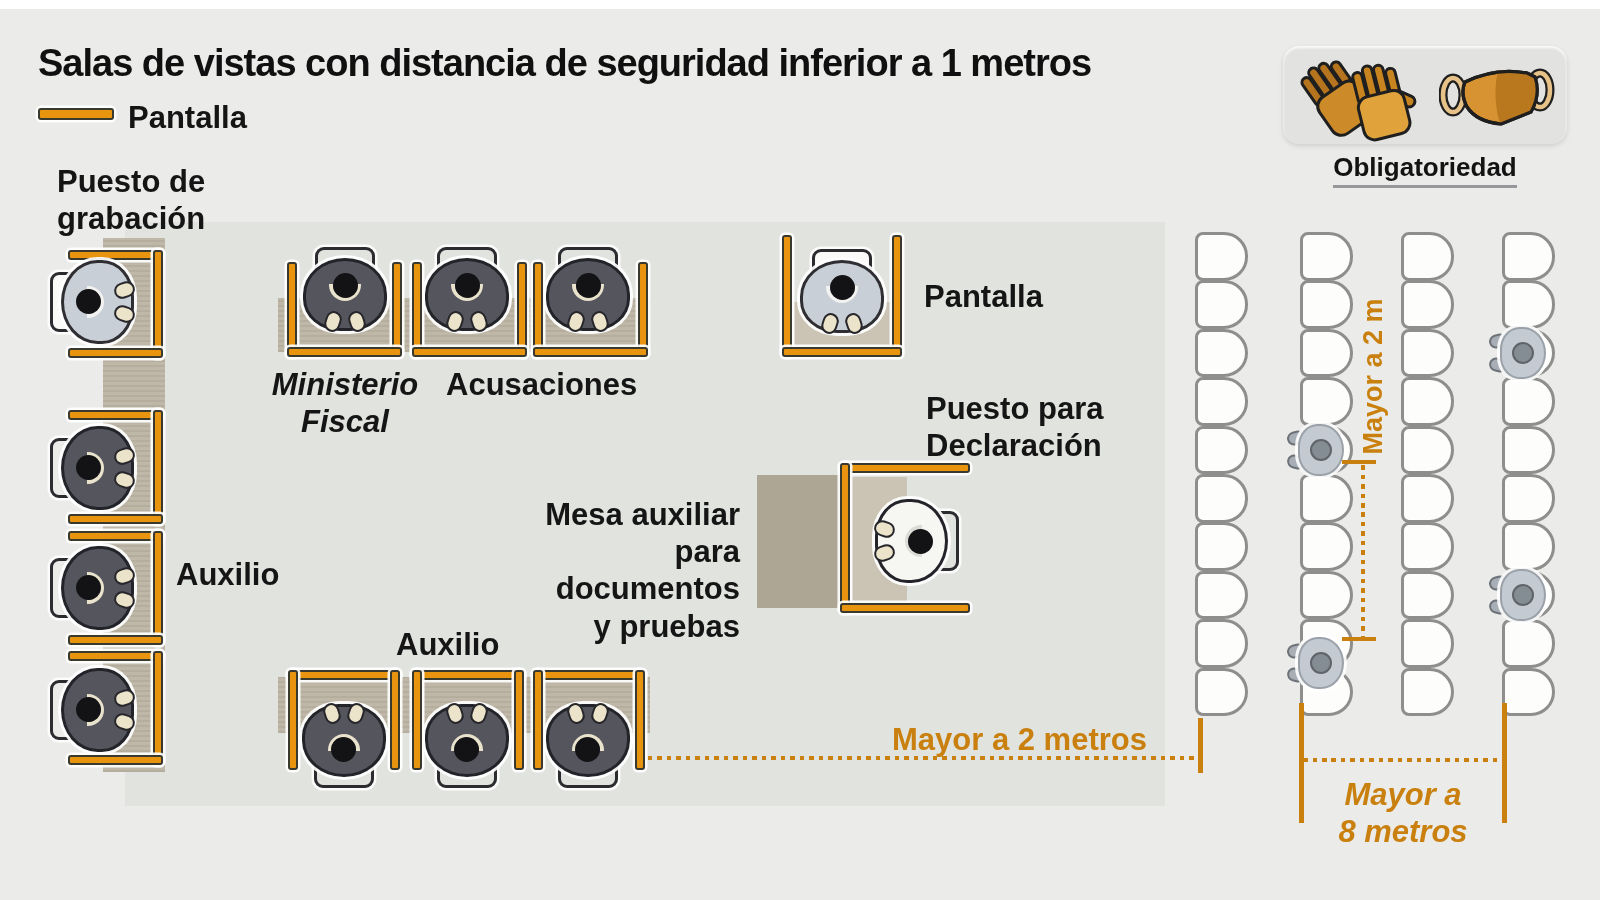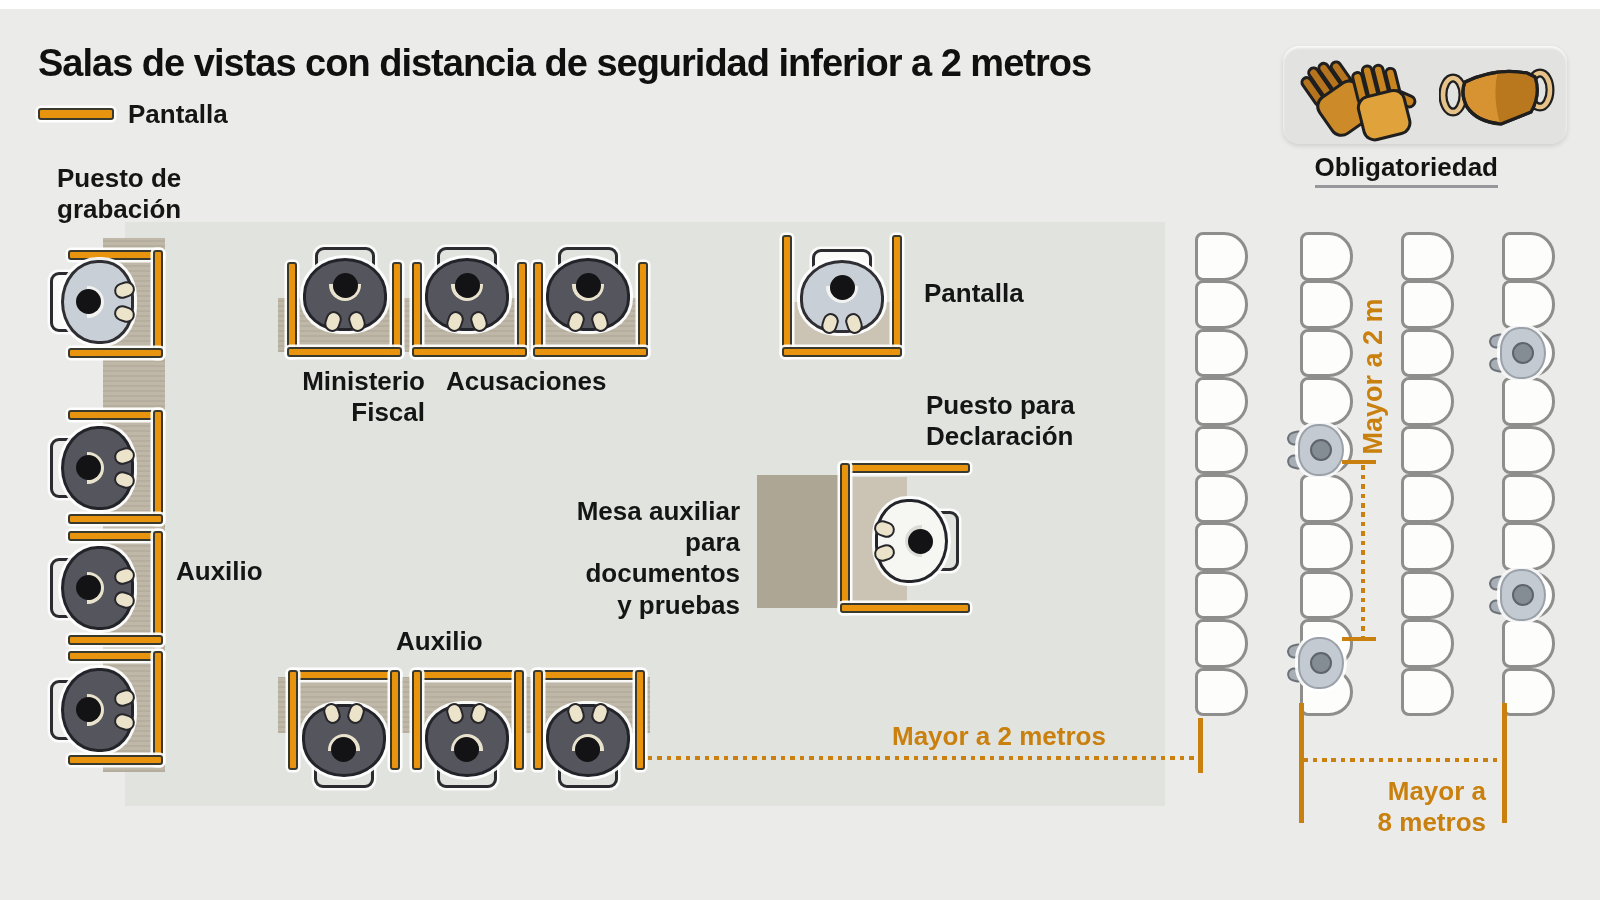--- a/index.html
+++ b/index.html
@@ -19,23 +19,23 @@
        box-shadow:0 0 0 2.5px rgba(255,255,255,.92);box-sizing:border-box;z-index:4;}
 
   
   .meas{position:absolute;background:var(--measure);z-index:3;}
   .dotted-h{position:absolute;height:4px;z-index:3;
             background-image:repeating-linear-gradient(90deg,var(--measure) 0 4.5px,transparent 4.5px 9.5px);}
   .dotted-v{position:absolute;width:4px;z-index:3;
             background-image:repeating-linear-gradient(180deg,var(--measure) 0 4.5px,transparent 4.5px 9.5px);}
 
   
-  .lbl{position:absolute;font-weight:bold;font-size:26px;line-height:1.2;color:#151515;
+  .lbl{position:absolute;font-weight:bold;font-size:31px;line-height:1.2;color:#151515;
        white-space:pre-line;z-index:6;}
-  .lbl.center{text-align:right;}
+  .lbl.center{text-align:center;font-style:italic;}
   .lbl.right{text-align:right;}
   .lbl.orange{color:var(--measure);}
   .title{position:absolute;left:38px;top:42px;font-weight:bold;font-size:38px;letter-spacing:-1px;
          color:#101010;z-index:6;}
   .vertical-lbl{position:absolute;left:1282px;top:280px;width:182px;text-align:center;
       transform:rotate(-90deg);transform-origin:50% 50%;font-weight:bold;font-size:27px;
       color:var(--measure);z-index:6;margin-top:81px;}
 
   
   .person{position:absolute;width:86px;height:92px;z-index:5;}
@@ -73,31 +73,31 @@
       border:2.5px solid #5f646a;border-radius:50%;box-sizing:border-box;}
   .gp-hand{position:absolute;left:3px;width:18px;height:14px;background:#a7aeb6;border:2.5px solid #6d7278;
       border-radius:7px;box-sizing:border-box;}
   .gp-hand.l{top:9px;transform:rotate(-14deg);}
   .gp-hand.r{top:33px;transform:rotate(14deg);}
 
   
   .mcard{position:absolute;left:1283px;top:46px;width:284px;height:98px;background:#e2e2e0;
       border-radius:16px;box-shadow:inset 0 2px 3px rgba(255,255,255,.9),0 2px 5px rgba(0,0,0,.12);z-index:5;}
   .mcard svg{position:absolute;}
-  .mlabel{position:absolute;left:1214px;top:152px;width:284px;text-align:right;z-index:6;}
+  .mlabel{position:absolute;left:1283px;top:152px;width:284px;text-align:center;z-index:6;}
   .mlabel span{display:inline-block;font-weight:bold;font-size:26px;color:#131313;
       border-bottom:3px solid #97979b;padding-bottom:2px;}
 </style>
 </head>
 <body>
 
 <div id="canvas" style="--accent: #E8940E; --measure: #C9800E; --desk: #BCB4A4; --floor: #E1E3DF; --suit: #55555D; background: rgb(235, 236, 233);">
   <div class="topband"></div>
 
-  <div class="title">Salas de vistas con distancia de seguridad inferior a 2 metros</div>
+  <div class="title">Salas de vistas con distancia de seguridad inferior a 1 metros</div>
   <div class="bar" style="left:38px;top:108px;width:76px;height:12px"></div>
   <div class="lbl" style="left:128px;top:99px">Pantalla</div>
 
   <div class="mcard">
     <svg style="left:14px;top:4px" width="132" height="92" viewBox="0 0 132 92">
       <g transform="translate(6,6) rotate(-35 40 55)">
         <g stroke="#1f1f1f" stroke-width="3" stroke-linejoin="round">
           <rect x="22" y="6" width="9.5" height="32" rx="4.7" fill="#b5741d"></rect>
           <rect x="33" y="2" width="9.5" height="36" rx="4.7" fill="#b5741d"></rect>
           <rect x="44" y="4" width="9.5" height="34" rx="4.7" fill="#b5741d"></rect>

